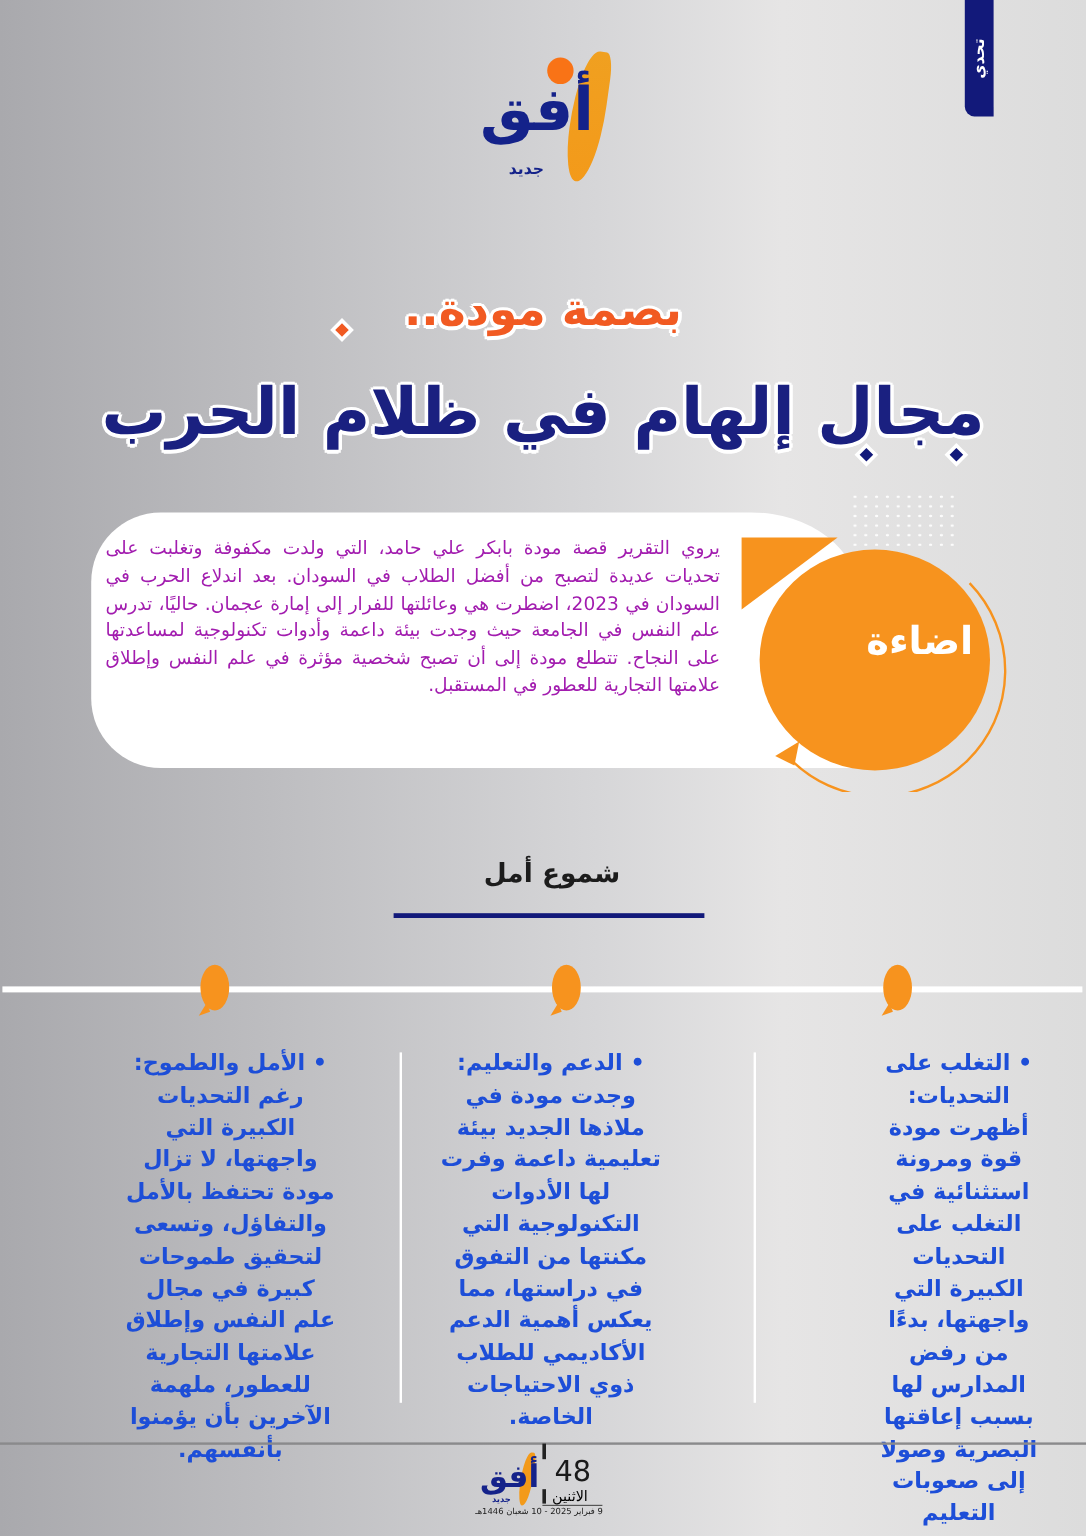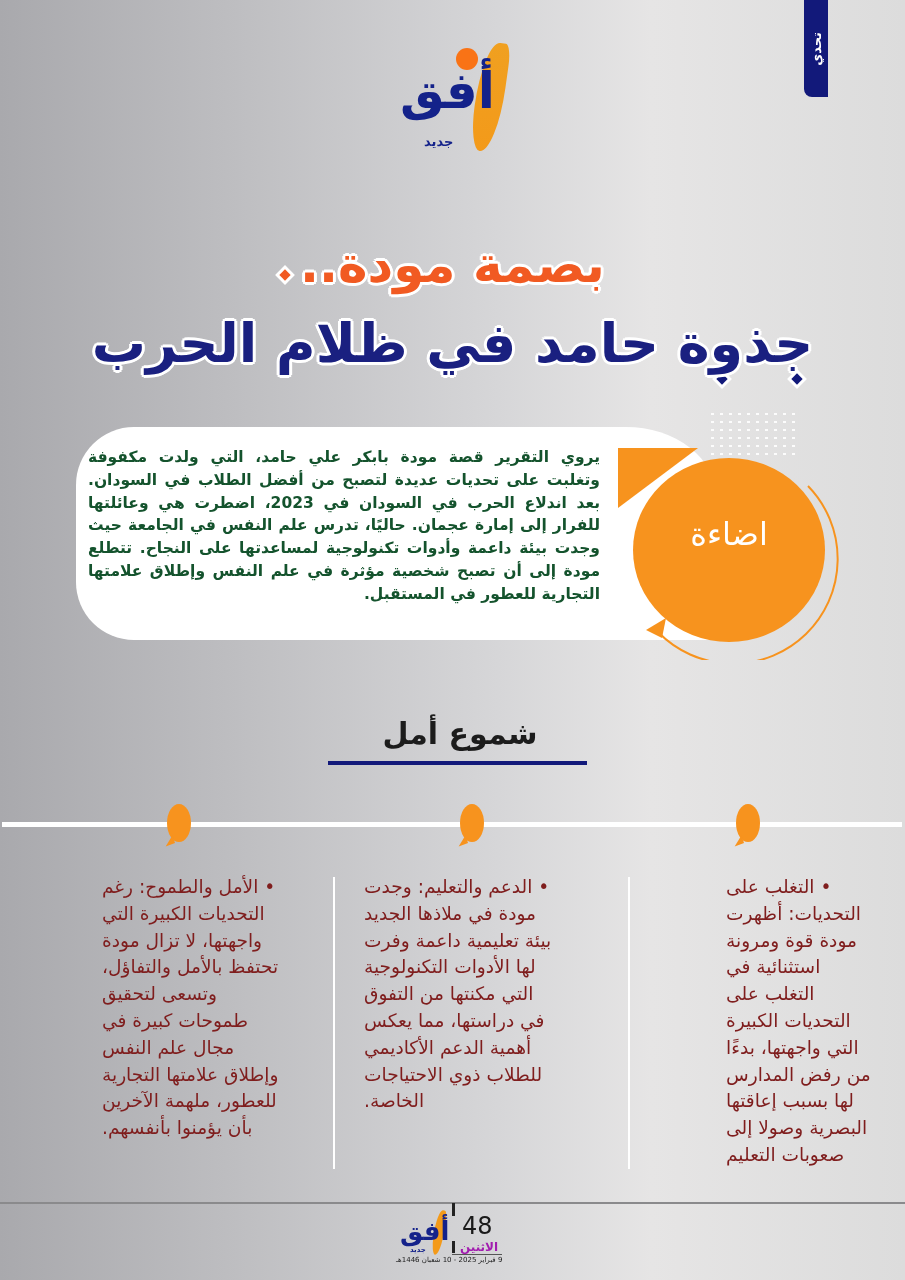--- a/index.html
+++ b/index.html
@@ -34,21 +34,21 @@
     direction:rtl; line-height:1;
   }
   .logo .sub {
     position:absolute; left:26px; top:98px; font-size:13px; font-weight:bold; color:#14228a;
     direction:rtl;
   }
 
   
   .headline { position:absolute; left:0; width:905px; text-align:center; direction:rtl; font-weight:bold; }
   .h1 {
-    top:236px; font-size:50px; color:#f15a22;
+    top:236px; font-size:38px; color:#f15a22;
     text-shadow: 0 0 3px #fff, 2px 2px 0 #fff, -2px -2px 0 #fff, 2px -2px 0 #fff, -2px 2px 0 #fff, 0 3px 0 #fff, 3px 0 0 #fff, -3px 0 0 #fff, 0 -3px 0 #fff;
   }
   .h2 {
     top:312px; font-size:54px; color:#1a2080;
     text-shadow: 0 0 3px #fff, 2px 2px 0 #fff, -2px -2px 0 #fff, 2px -2px 0 #fff, -2px 2px 0 #fff, 0 3px 0 #fff, 3px 0 0 #fff, -3px 0 0 #fff, 0 -3px 0 #fff;
   }
 
   .diamond { position:absolute; width:14px; height:14px; background:#fff; transform:rotate(45deg); }
   .diamond i { position:absolute; left:3px; top:3px; width:8px; height:8px; }
 
@@ -61,75 +61,75 @@
 
   
   .card {
     position:absolute; left:76px; top:427px; width:640px; height:213px;
     background:#fff; border-radius:58px 0 0 58px;
     border-top-right-radius:90px 70px;
   }
   .card-text {
     position:absolute; left:88px; top:446px; width:512px;
     direction:rtl; text-align:justify; text-align-last:right;
-    font-size:15.5px; line-height:22.8px; font-weight:bold; color:#14532d;
+    font-size:15.5px; line-height:22.8px; font-weight:normal; color:#a21caf;
   }
 
   
   .badge-circle {
     position:absolute; left:633px; top:458px; width:192px; height:184px; border-radius:50%;
     background:#f7931e;
   }
   .badge-tail {
     position:absolute; left:618px; top:448px; width:0; height:0;
     border-top:60px solid #f7931e; border-right:80px solid transparent;
   }
   .badge-label {
-    position:absolute; left:633px; top:515px; width:192px; text-align:center;
-    color:#fff; font-weight:normal; font-size:32px; direction:rtl;
+    position:absolute; left:619px; top:515px; width:192px; 
+    color:#fff; font-weight:bold; font-size:32px; direction:rtl;
   }
   .arc {
     position:absolute; left:640px; top:460px; width:200px; height:200px;
   }
 
   
   .sec-title {
     position:absolute; left:300px; top:716px; width:320px; text-align:center;
-    font-size:30px; font-weight:bold; color:#1c1c1c; direction:rtl;
+    font-size:22px; font-weight:bold; color:#1c1c1c; direction:rtl;
   }
   .sec-underline { position:absolute; left:328px; top:761px; width:259px; height:4px; background:#12197a; }
 
   
   .timeline { position:absolute; left:2px; top:822px; width:518px; height:5px; background:#fff; width:900px; }
   .bubble {
     position:absolute; width:24px; height:38px; border-radius:50%;
     background:#f7931e;
   }
   .bubble::after {
     content:""; position:absolute; left:-3px; bottom:-3px; width:0; height:0;
     border-top:8px solid transparent; border-right:10px solid #f7931e; transform:rotate(-20deg);
   }
 
   
   .col {
-    position:absolute; top:874px; direction:rtl; text-align:left;
-    font-size:18.6px; line-height:26.8px; font-weight:normal; color:#7f1d1d;
+    position:absolute; top:874px; direction:rtl; text-align:center;
+    font-size:18.6px; line-height:26.8px; font-weight:bold; color:#1d4ed8;
   }
   .col-divider { position:absolute; top:877px; width:2px; height:292px; background:#fff; }
 
   
   .footer-line { position:absolute; left:0; top:1202px; width:905px; height:2px; background:#8a8a8c; }
   .footer-tick { position:absolute; left:452px; top:1203px; width:3px; height:13px; background:#222; }
   .footer-tick2 { position:absolute; left:452px; top:1241px; width:3px; height:12px; background:#222; }
   .footer-logo { position:absolute; left:398px; top:1208px; width:56px; height:48px; }
   .footer-logo .flame { position:absolute; left:36px; top:2px; width:10px; height:45px; background:#f39a1a; border-radius:60% 20% 60% 40%; transform:rotate(8deg); }
   .footer-logo .word { position:absolute; left:2px; top:10px; font-size:26px; font-weight:bold; color:#14228a; direction:rtl; line-height:1; }
   .footer-logo .sub { position:absolute; left:12px; top:38px; font-size:7px; font-weight:bold; color:#14228a; }
   .page-num { position:absolute; left:462px; top:1212px; font-size:24px; font-weight:normal; color:#1a1a1a; }
-  .day { position:absolute; left:460px; top:1240px; font-size:12px; font-weight:bold; color:#a21caf; direction:rtl; }
+  .day { position:absolute; left:460px; top:1240px; font-size:12px; font-weight:normal; color:#000000; direction:rtl; }
   .footer-rule { position:absolute; left:452px; top:1254px; width:50px; height:1px; background:#555; }
   .date { position:absolute; left:396px; top:1256px; width:110px; text-align:left; font-size:7px; color:#1a1a1a; direction:rtl; white-space:nowrap; }
 </style>
 </head>
 <body>
 
 <div class="section-tag">
   <span>تحدي</span>
 </div>
 
@@ -144,21 +144,21 @@
     <i style="background:#f15a22"></i>
   </div>
 <div class="diamond" style="left:715px;top:372px">
     <i style="background:#12197a"></i>
   </div>
 <div class="diamond" style="left:790px;top:372px">
     <i style="background:#12197a"></i>
   </div>
 
 <div class="headline h1">بصمة مودة..</div>
-<div class="headline h2">جذوة حامد في ظلام الحرب</div>
+<div class="headline h2">مجال إلهام في ظلام الحرب</div>
 
 <div class="dots"></div>
 
 <div class="card"></div>
 <div class="card-text">يروي التقرير قصة مودة بابكر علي حامد، التي ولدت مكفوفة وتغلبت على تحديات عديدة لتصبح من أفضل الطلاب في السودان. بعد اندلاع الحرب في السودان في 2023، اضطرت هي وعائلتها للفرار إلى إمارة عجمان. حاليًا، تدرس علم النفس في الجامعة حيث وجدت بيئة داعمة وأدوات تكنولوجية لمساعدتها على النجاح. تتطلع مودة إلى أن تصبح شخصية مؤثرة في علم النفس وإطلاق علامتها التجارية للعطور في المستقبل.</div>
 
 <div class="badge-tail"></div>
 <div class="badge-circle"></div>
 <svg class="arc" viewBox="0 0 200 200">
   <path d="M168 26 A98 98 0 0 1 18 172" fill="none" stroke="#f7931e" stroke-width="2"></path>

